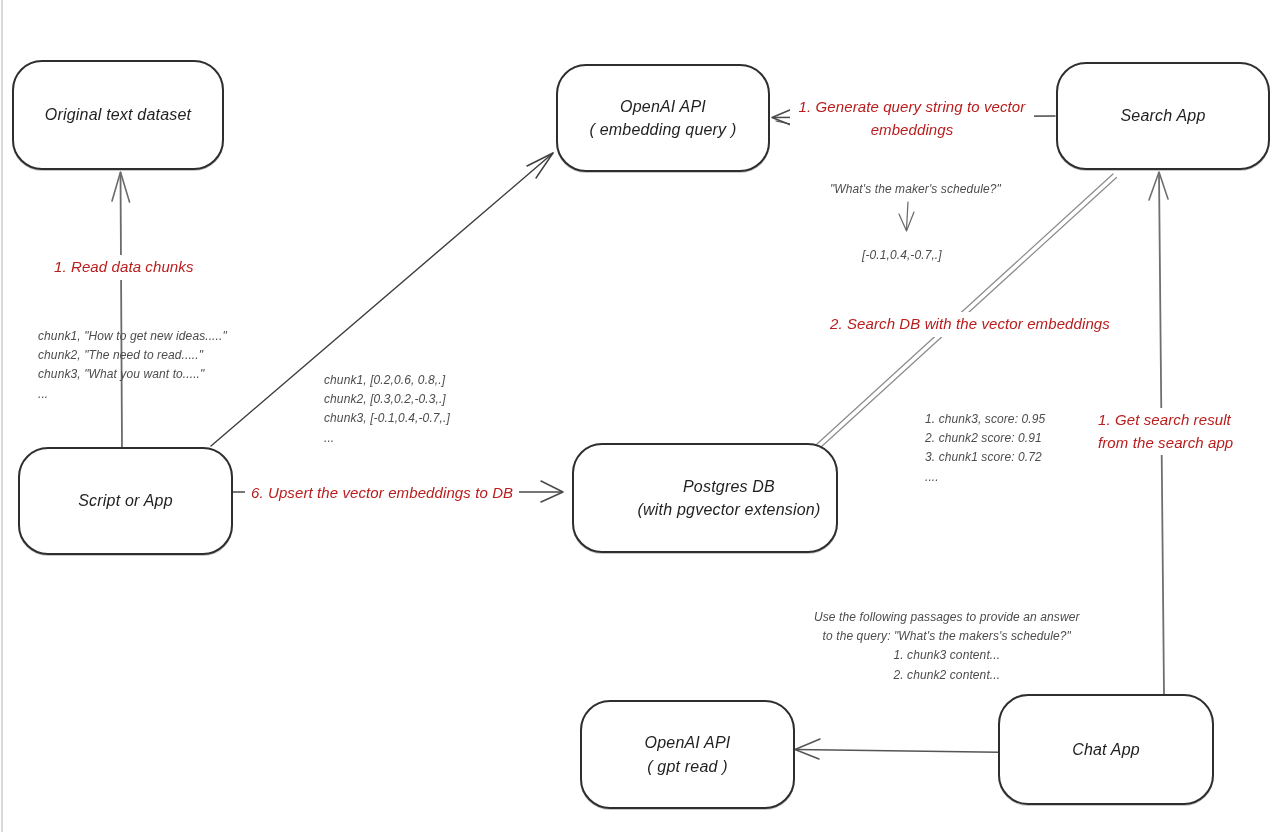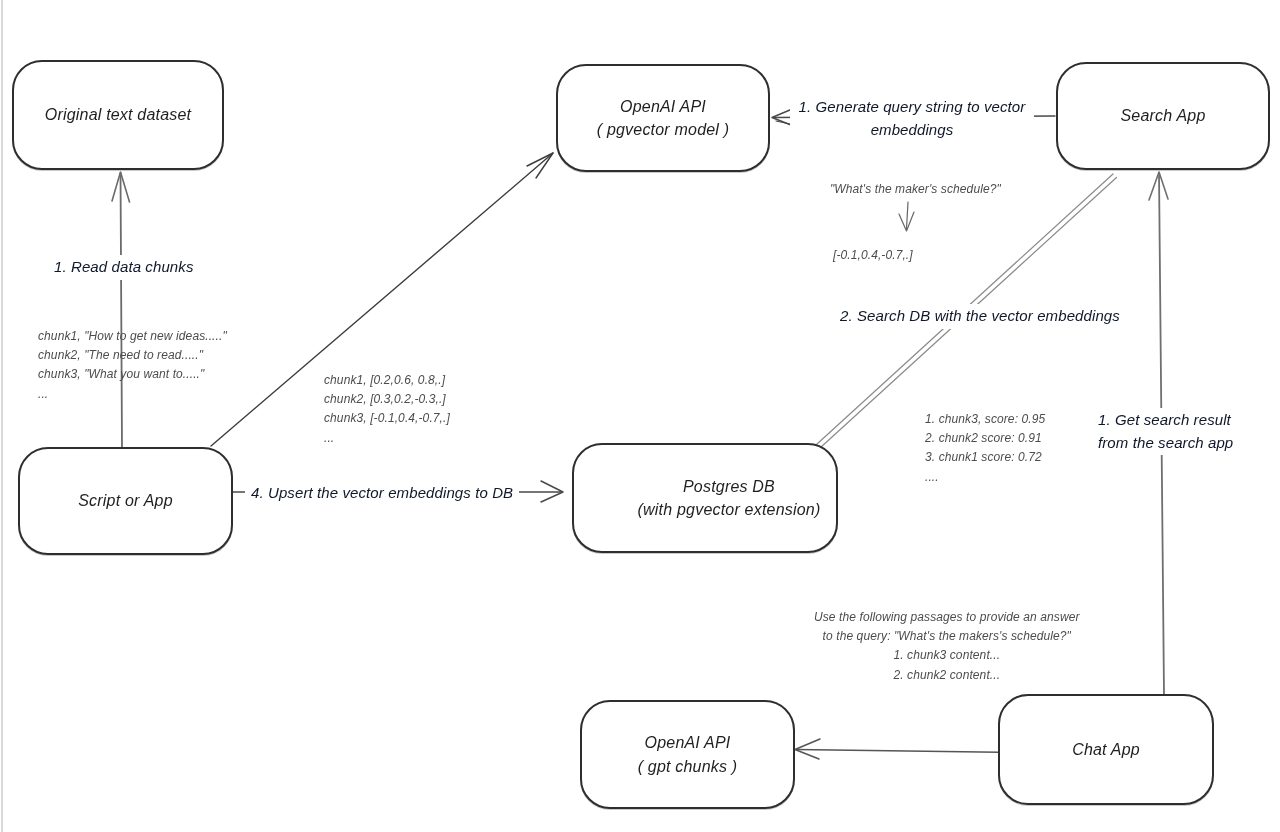--- a/index.html
+++ b/index.html
@@ -11,21 +11,21 @@
     position:absolute;left:1px;top:0;width:2px;height:832px;background:#cfcfcf;opacity:.8;
   }
   .wires{position:absolute;left:0;top:0;z-index:1;}
   .node{
     position:absolute;z-index:2;background:#fff;border:2px solid #2e2e2e;border-radius:30px;
     display:flex;flex-direction:column;align-items:center;justify-content:center;
     box-shadow:0 1px 0 rgba(40,40,40,.25);
   }
   .node-label{font-size:16px;color:#1f1f1f;text-align:center;line-height:1.45;letter-spacing:.2px;}
   .edge-label{
-    position:absolute;z-index:3;background:#ffffff;color:#0f172a;font-size:15px;
+    position:absolute;z-index:3;background:#ffffff;color:#b91c1c;font-size:15px;
     line-height:1.5;padding:1px 6px;white-space:nowrap;letter-spacing:.1px;
   }
   .edge-label.center{text-align:center;}
   .annotation{
     position:absolute;z-index:2;color:#4c4c4c;font-size:12px;line-height:1.6;white-space:nowrap;
     letter-spacing:.1px;
   }
 </style>
 </head>
 <body>
@@ -62,56 +62,56 @@
     <path d="M908,202 L906.5,229" stroke="#666666" stroke-width="1.2"></path>
     <path d="M899,214 L906.5,231 L914,212" stroke="#666666" stroke-width="1.2"></path>
   </svg>
 
   <div class="node" style="left:12px;top:60px;width:208px;height:106px;">
     <div class="node-label">Original text dataset</div>
   </div>
 
   <div class="node" style="left:556px;top:64px;width:210px;height:104px;">
     <div class="node-label">OpenAI API</div>
-    <div class="node-label">( pgvector model )</div>
+    <div class="node-label">( embedding query )</div>
   </div>
 
   <div class="node" style="left:18px;top:447px;width:211px;height:104px;">
     <div class="node-label">Script or App</div>
   </div>
 
   <div class="node" style="left:1056px;top:62px;width:210px;height:104px;">
     <div class="node-label">Search App</div>
   </div>
 
   <div class="node" style="left:572px;top:443px;width:214px;height:106px;padding-left:48px;">
     <div class="node-label">Postgres DB</div>
     <div class="node-label">(with pgvector extension)</div>
   </div>
 
   <div class="node" style="left:580px;top:700px;width:211px;height:105px;">
     <div class="node-label">OpenAI API</div>
-    <div class="node-label">( gpt chunks )</div>
+    <div class="node-label">( gpt read )</div>
   </div>
 
   <div class="node" style="left:998px;top:694px;width:212px;height:107px;">
     <div class="node-label">Chat App</div>
   </div>
 
   <div class="edge-label" style="left:48px;top:255px;">1. Read data chunks</div>
 
 
-  <div class="edge-label" style="left:245px;top:481px;">4. Upsert the vector embeddings to DB</div>
+  <div class="edge-label" style="left:245px;top:481px;">6. Upsert the vector embeddings to DB</div>
 
   <div class="edge-label center" style="left:790px;top:95px;width:232px;">
     <div>1. Generate query string to vector</div>
     <div>embeddings</div>
   </div>
 
-  <div class="edge-label" style="left:824px;top:304px;margin-left:10px;">2. Search DB with the vector embeddings</div>
+  <div class="edge-label" style="left:824px;top:312px;">2. Search DB with the vector embeddings</div>
 
   <div class="edge-label" style="left:1092px;top:408px;">
     <div>1. Get search result</div>
     <div>from the search app</div>
   </div>
 
 
   <div class="annotation" style="left:38px;top:327px;">
     <div>chunk1, "How to get new ideas....."</div>
     <div>chunk2, "The need to read....."</div>
@@ -120,21 +120,21 @@
   </div>
 
   <div class="annotation" style="left:324px;top:371px;">
     <div>chunk1, [0.2,0.6, 0.8,.]</div>
     <div>chunk2, [0.3,0.2,-0.3,.]</div>
     <div>chunk3, [-0.1,0.4,-0.7,.]</div>
     <div>...</div>
   </div>
 
   <div class="annotation" style="left:830px;top:180px;">"What's the maker's schedule?"</div>
-  <div class="annotation" style="left:833px;top:246px;">[-0.1,0.4,-0.7,.]</div>
+  <div class="annotation" style="left:862px;top:246px;">[-0.1,0.4,-0.7,.]</div>
 
   <div class="annotation" style="left:925px;top:410px;">
     <div>1. chunk3, score: 0.95</div>
     <div>2. chunk2 score: 0.91</div>
     <div>3. chunk1 score: 0.72</div>
     <div>....</div>
   </div>
 
   <div class="annotation" style="left:814px;top:608px;text-align:center;">
     <div>Use the following passages to provide an answer</div>

